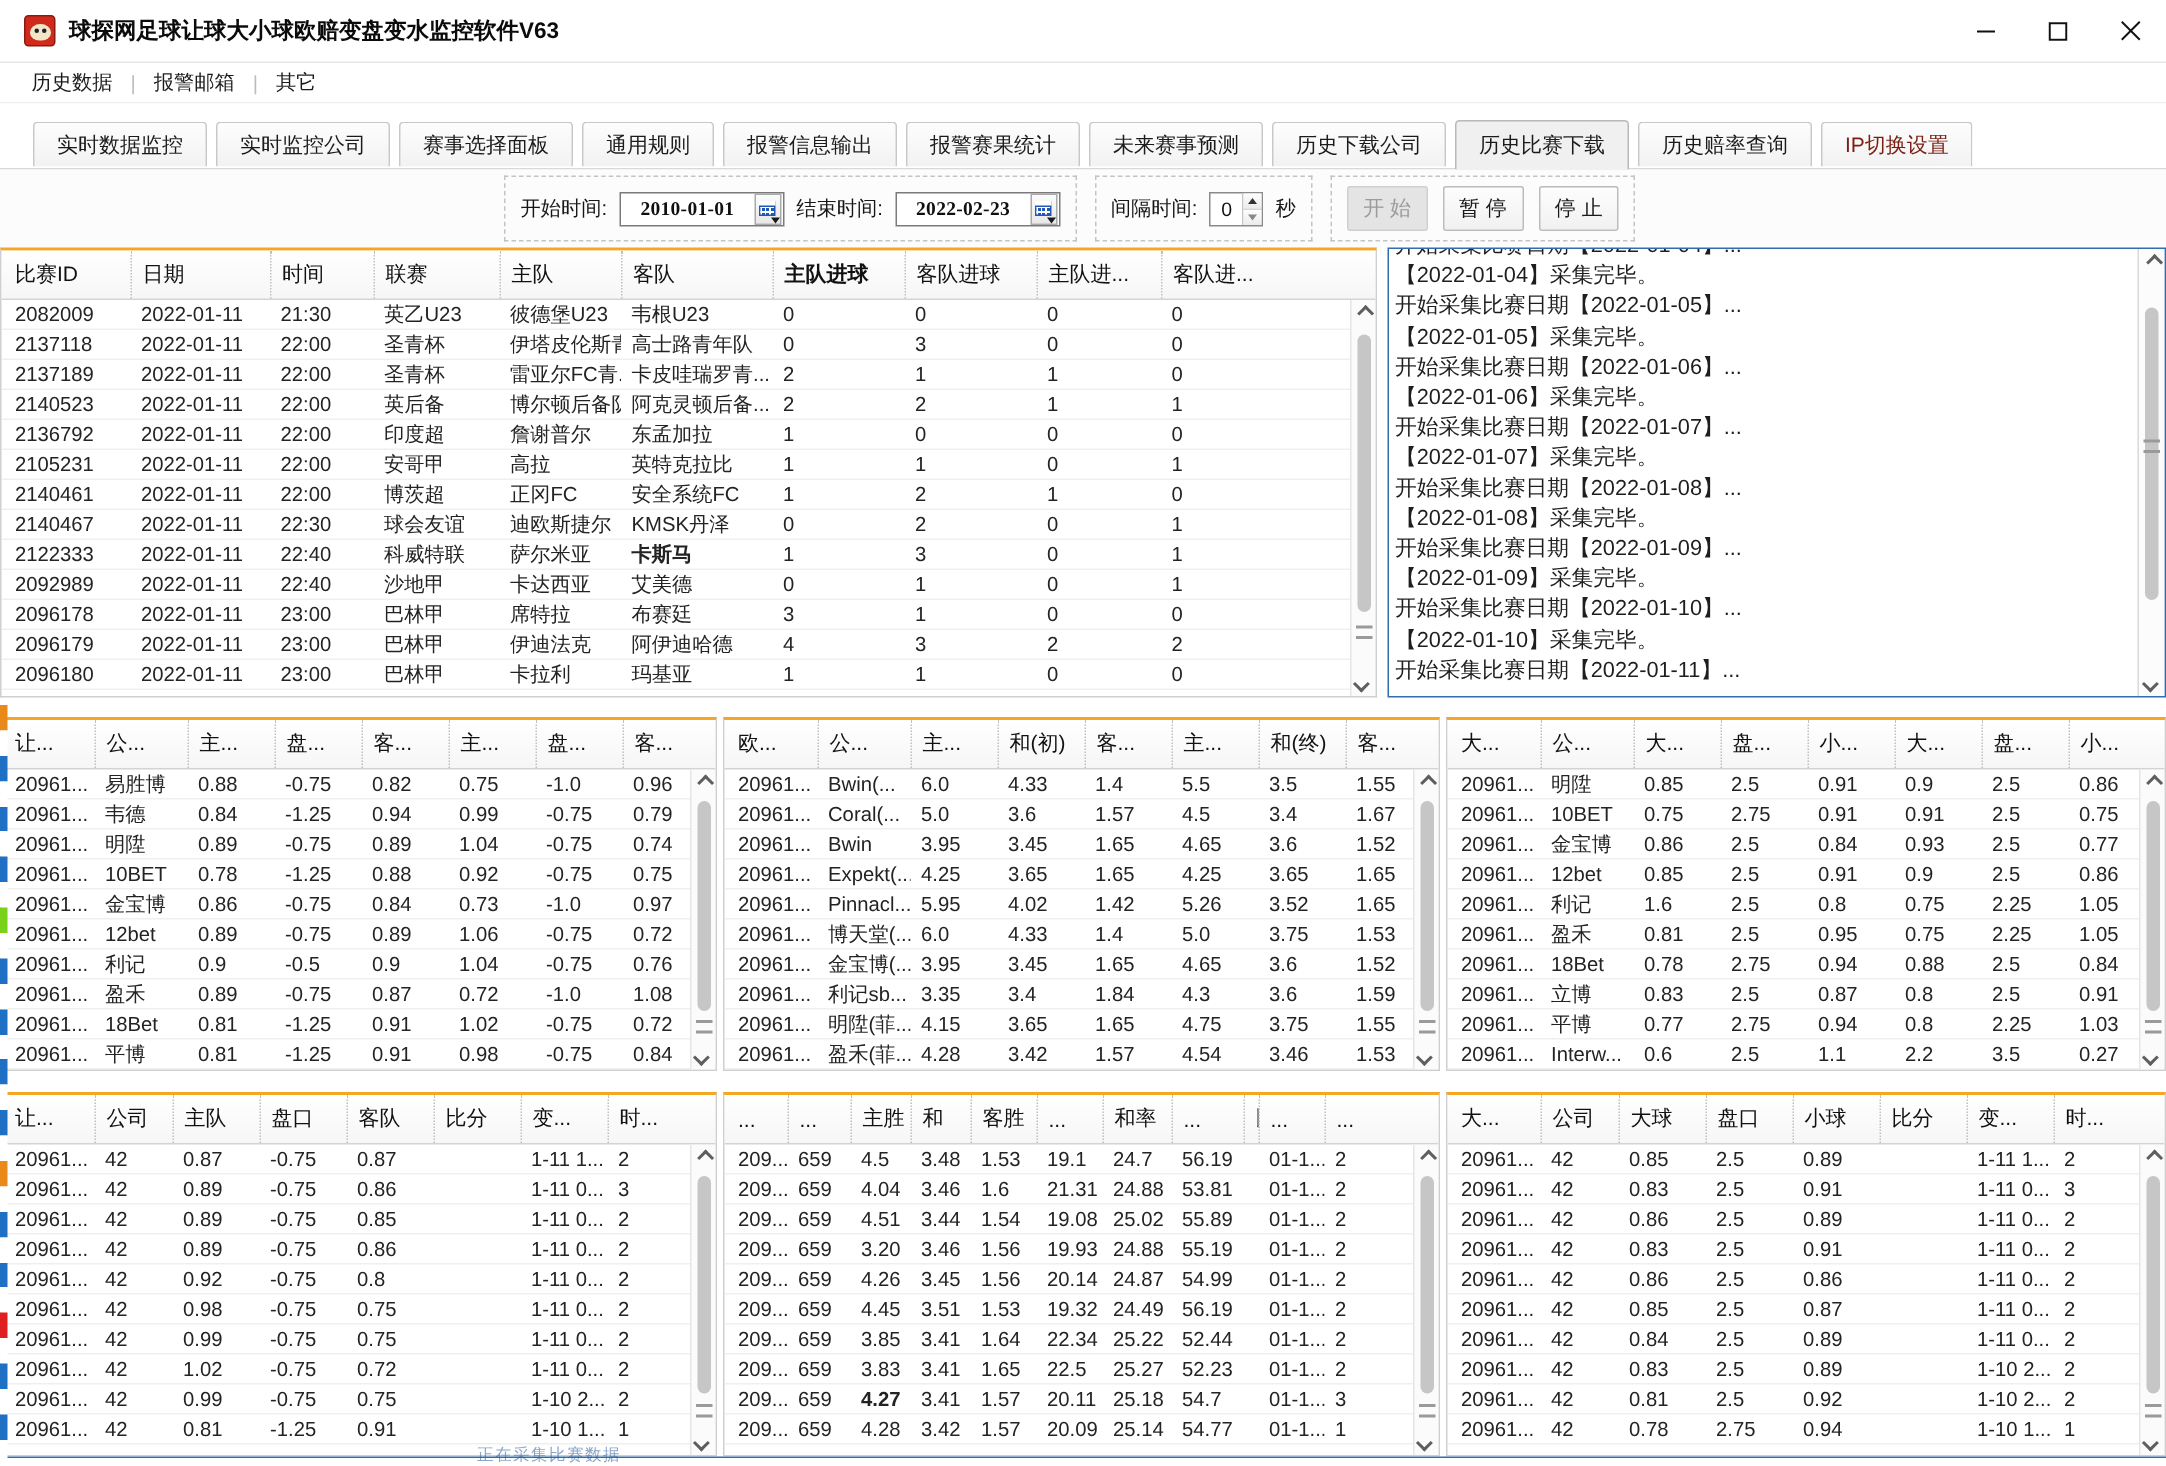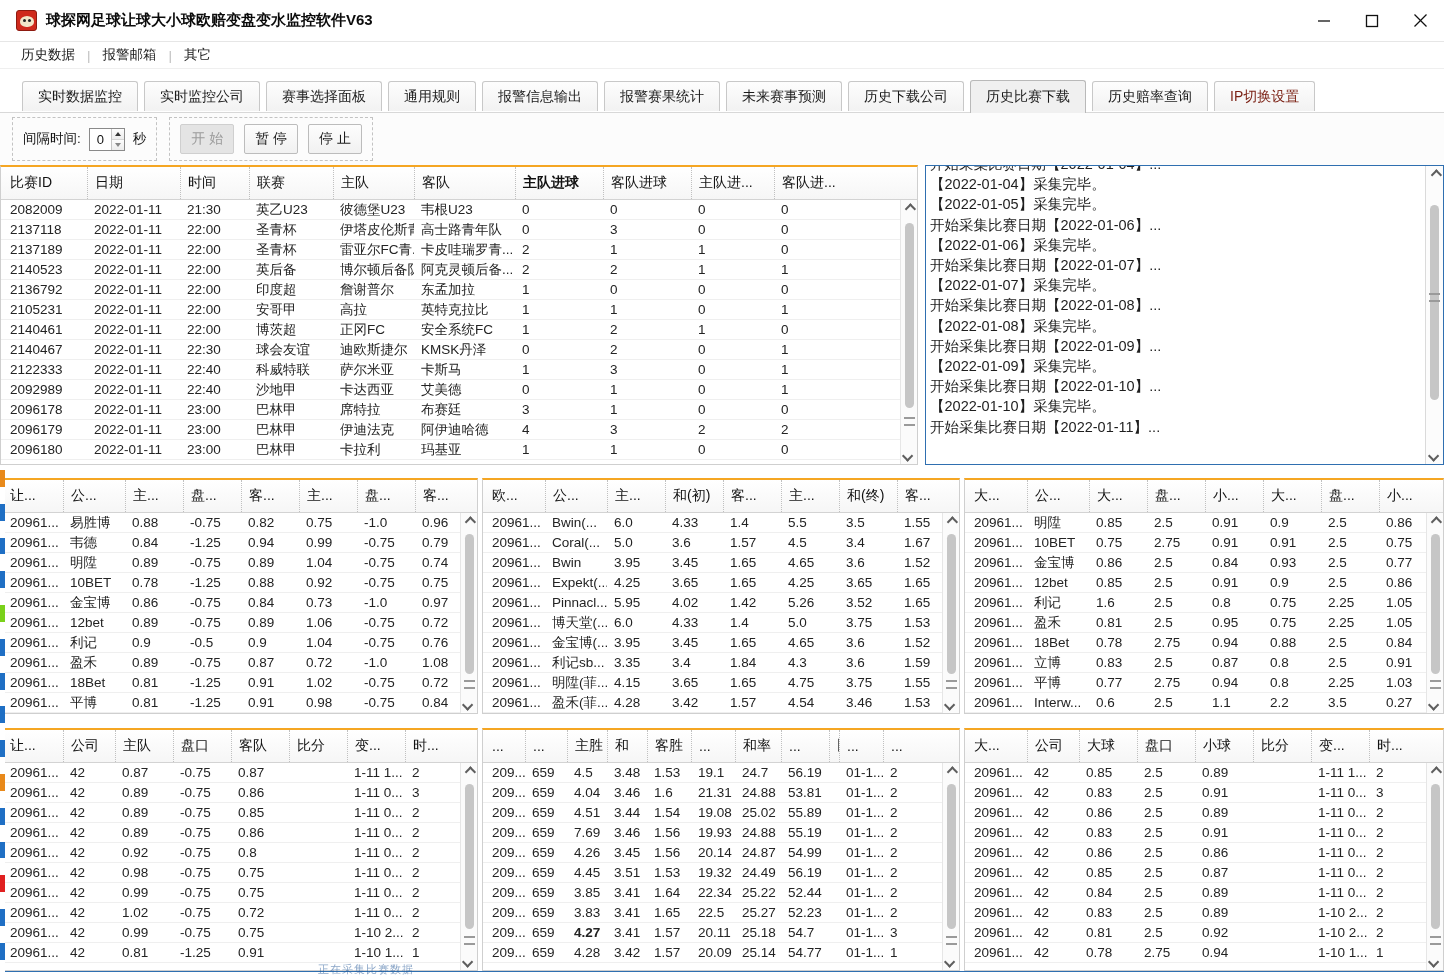--- a/index.html
+++ b/index.html
@@ -303,20 +303,38 @@
     </div>
     <div class="tab">
       <span>历史赔率查询</span>
     </div>
     <div class="tab red">
       <span>IP切换设置</span>
     </div>
   </div>
 
 <div class="toolbar">
+  <div class="tb-group" style="margin-left:336px;">
+    <span class="tb-label">开始时间:</span>
+    <div class="date-field">
+      <span class="dv">2010-01-01</span>
+      <span class="dbtn">
+          <span class="cal-glyph"></span>
+        </span>
+      <span class="dcaret"></span>
+    </div>
+    <span class="tb-label">结束时间:</span>
+    <div class="date-field">
+      <span class="dv">2022-02-23</span>
+      <span class="dbtn">
+          <span class="cal-glyph"></span>
+        </span>
+      <span class="dcaret"></span>
+    </div>
+  </div>
 
   <div class="tb-group" style="margin-left:12px;">
     <span class="tb-label">间隔时间:</span>
     <div class="spin">
       <span class="sv">0</span>
       <span class="sarrows">
         <span class="sa">
             <i class="tri-up"></i>
           </span>
         <span class="sa">
@@ -443,21 +461,21 @@
         <div class="gc" style="width: 88px;">2</div>
         <div class="gc" style="width: 83px;">0</div>
         <div class="gc" style="width: 83px;">1</div>
       </div>
       <div class="grow">
         <div class="gc" style="width: 86px;">2122333</div>
         <div class="gc" style="width: 93px;">2022-01-11</div>
         <div class="gc" style="width: 69px;">22:40</div>
         <div class="gc" style="width: 84px;">科威特联</div>
         <div class="gc" style="width: 81px;">萨尔米亚</div>
-        <div class="gc" style="width: 101px;">卡斯马</div>
+        <div class="gc" style="width: 101px; font-weight: bold;">卡斯马</div>
         <div class="gc" style="width: 88px;">1</div>
         <div class="gc" style="width: 88px;">3</div>
         <div class="gc" style="width: 83px;">0</div>
         <div class="gc" style="width: 83px;">1</div>
       </div>
       <div class="grow">
         <div class="gc" style="width: 86px;">2092989</div>
         <div class="gc" style="width: 93px;">2022-01-11</div>
         <div class="gc" style="width: 69px;">22:40</div>
         <div class="gc" style="width: 84px;">沙地甲</div>
@@ -516,20 +534,21 @@
           <i class="chev down"></i>
         </div>
     </div>
   </div>
 </div>
 
 <div id="log-panel">
   <div class="log-inner" style="top: -12px;">
       <div class="log-line">开始采集比赛日期【2022-01-04】...</div>
       <div class="log-line">【2022-01-04】采集完毕。</div>
+      <div class="log-line">开始采集比赛日期【2022-01-05】...</div>
       <div class="log-line">【2022-01-05】采集完毕。</div>
       <div class="log-line">开始采集比赛日期【2022-01-06】...</div>
       <div class="log-line">【2022-01-06】采集完毕。</div>
       <div class="log-line">开始采集比赛日期【2022-01-07】...</div>
       <div class="log-line">【2022-01-07】采集完毕。</div>
       <div class="log-line">开始采集比赛日期【2022-01-08】...</div>
       <div class="log-line">【2022-01-08】采集完毕。</div>
       <div class="log-line">开始采集比赛日期【2022-01-09】...</div>
       <div class="log-line">【2022-01-09】采集完毕。</div>
       <div class="log-line">开始采集比赛日期【2022-01-10】...</div>
@@ -1108,21 +1127,21 @@
         <div class="gc" style="width: 44px;">19.08</div>
         <div class="gc" style="width: 46px;">25.02</div>
         <div class="gc" style="width: 48px;">55.89</div>
         <div class="gc" style="width: 10px;"></div>
         <div class="gc" style="width: 44px;">01-1...</div>
         <div class="gc" style="width: 26px;">2</div>
       </div>
       <div class="grow">
         <div class="gc" style="width: 42px;">209...</div>
         <div class="gc" style="width: 42px;">659</div>
-        <div class="gc" style="width: 40px;">7.69</div>
+        <div class="gc" style="width: 40px;">3.20</div>
         <div class="gc" style="width: 40px;">3.46</div>
         <div class="gc" style="width: 44px;">1.56</div>
         <div class="gc" style="width: 44px;">19.93</div>
         <div class="gc" style="width: 46px;">24.88</div>
         <div class="gc" style="width: 48px;">55.19</div>
         <div class="gc" style="width: 10px;"></div>
         <div class="gc" style="width: 44px;">01-1...</div>
         <div class="gc" style="width: 26px;">2</div>
       </div>
       <div class="grow">

